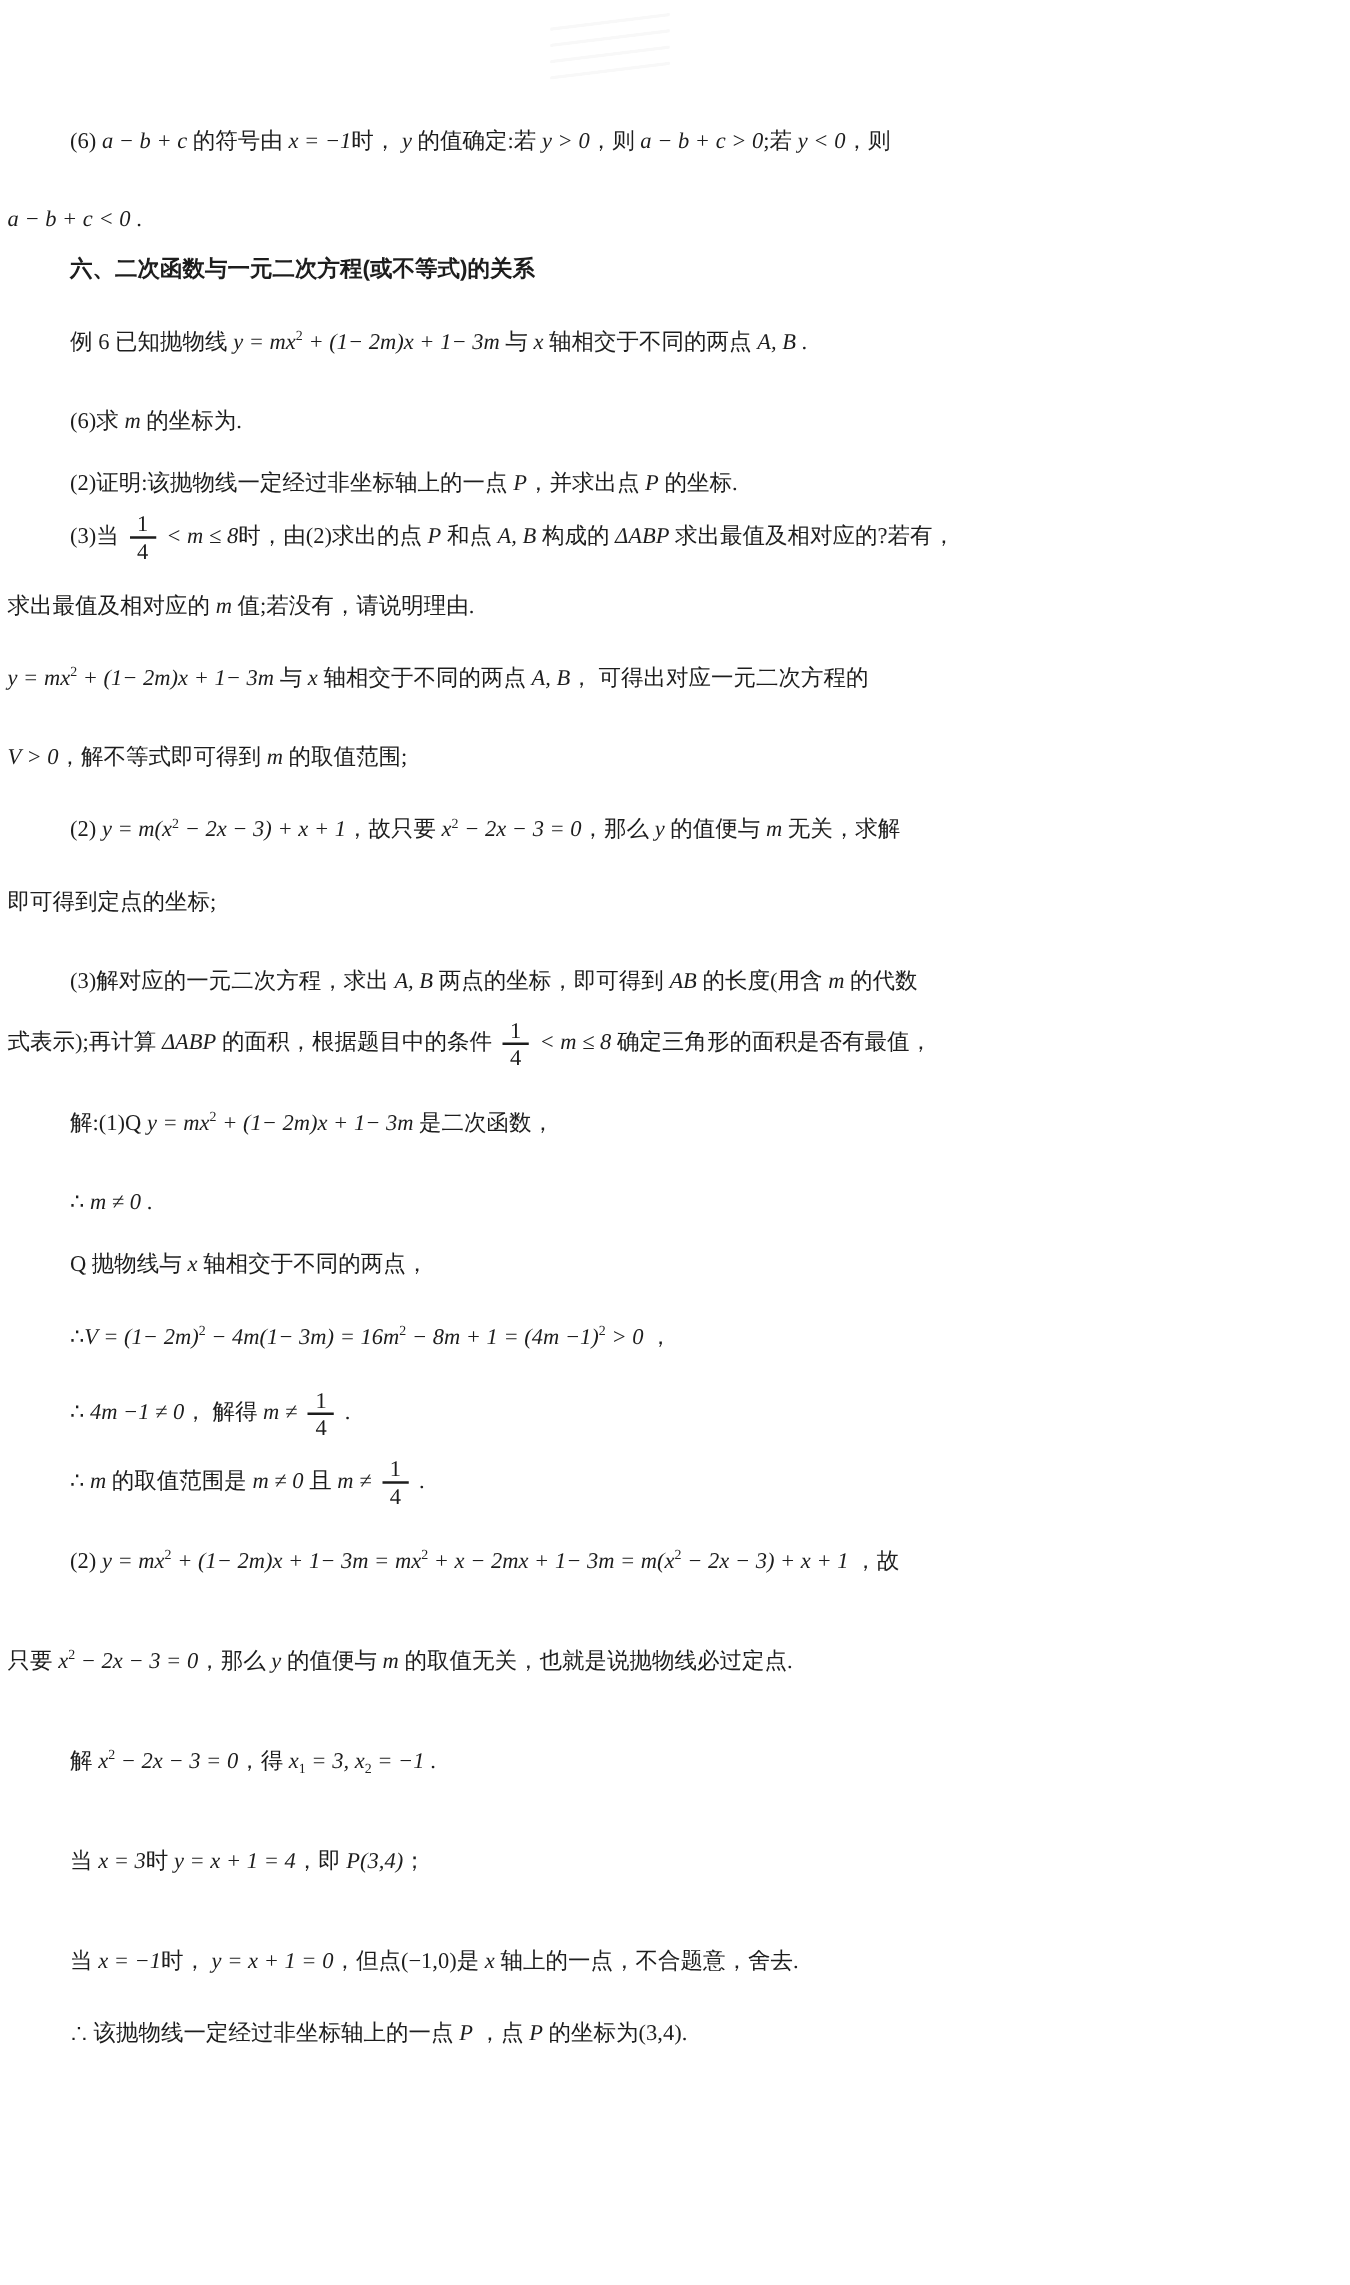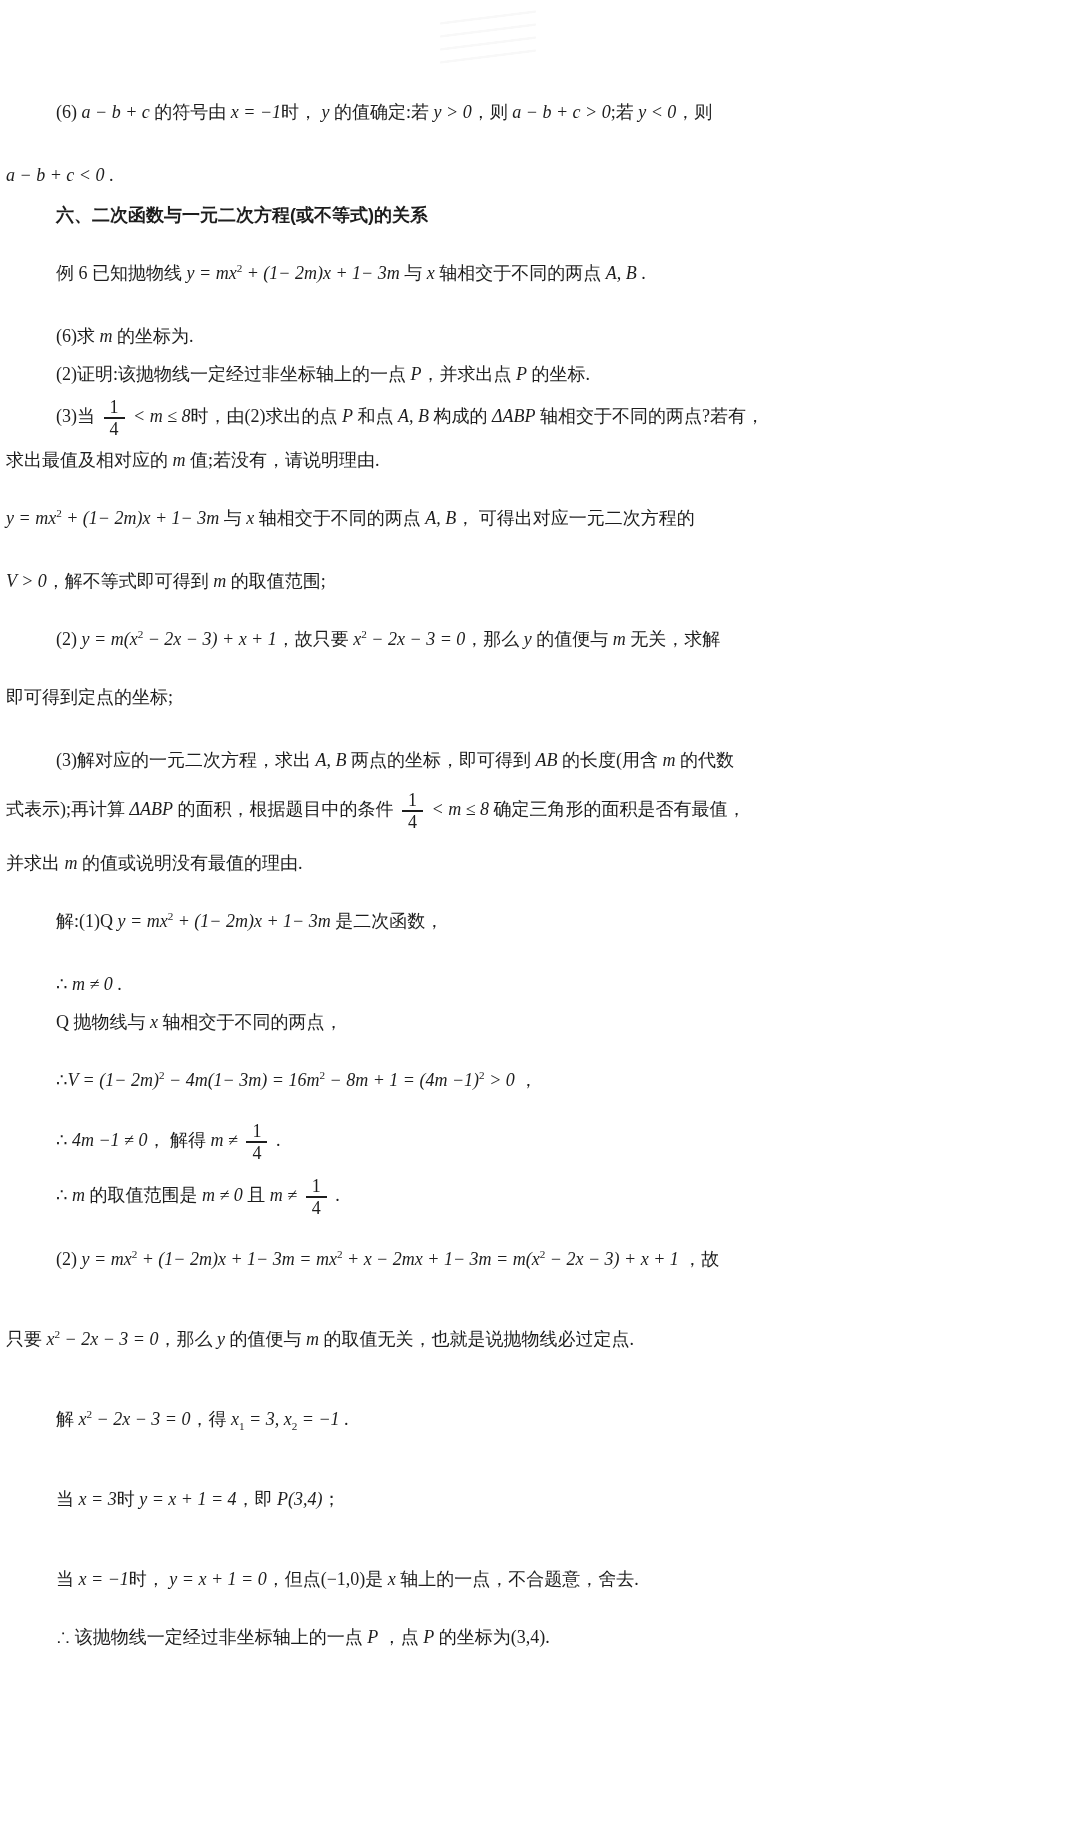--- a/index.html
+++ b/index.html
@@ -54,21 +54,21 @@
     align-items: center;
     vertical-align: middle;
     line-height: 1.12;
     margin: 0 4px;
     font-style: normal;
     text-align: center;
   }
   .frac .num { display: block; padding: 0 6px; }
   .frac .den { display: block; padding: 0 6px; border-top: 2px solid #1d1d1d; }
   
-  .mt0 { margin-top: 4px; }
+  .mt0 { margin-top: 16px; }
   .mt1 { margin-top: 6px; }
   .mt2 { margin-top: 13px; }
   .mt3 { margin-top: 24px; }
   .mt4 { margin-top: 29px; }
   .mt5 { margin-top: 46px; }
 </style>
 </head>
 <body>
 
 <div class="watermark">
@@ -81,32 +81,31 @@
 <div class="doc">
     <div class="line ind"><span class="plain">(6)  </span><span class="math">a − b + c</span><span class="plain"> 的符号由 </span><span class="math">x = −1</span><span class="plain">时， </span><span class="math">y</span><span class="plain"> 的值确定:若 </span><span class="math">y &gt; 0</span><span class="plain">，则 </span><span class="math">a − b + c &gt; 0</span><span class="plain">;若 </span><span class="math">y &lt; 0</span><span class="plain">，则</span></div>
     <div class="line mt4"><span class="math">a − b + c &lt; 0</span><span class="plain"> .</span></div>
     <div class="line ind h mt1"><span class="plain">六、二次函数与一元二次方程(或不等式)的关系</span></div>
     <div class="line ind mt3"><span class="plain">例 6   已知抛物线 </span><span class="math">y = mx</span><sup>2</sup><span class="math"> + (1− 2m)x + 1− 3m</span><span class="plain"> 与 </span><span class="math">x</span><span class="plain"> 轴相交于不同的两点 </span><span class="math">A, B</span><span class="plain"> .</span></div>
     <div class="line ind mt4"><span class="plain">(6)求 </span><span class="math">m</span><span class="plain"> 的坐标为.</span></div>
     <div class="line ind mt0"><span class="plain">(2)证明:该抛物线一定经过非坐标轴上的一点 </span><span class="math">P</span><span class="plain">，并求出点 </span><span class="math">P</span><span class="plain"> 的坐标.</span></div>
     <div class="line ind mt1"><span class="plain">(3)当 </span><span class="frac">
         <span class="num">1</span>
         <span class="den">4</span>
-      </span><span class="math"> &lt; m ≤ 8</span><span class="plain">时，由(2)求出的点 </span><span class="math">P</span><span class="plain"> 和点 </span><span class="math">A, B</span><span class="plain"> 构成的 </span><span class="math">ΔABP</span><span class="plain"> 轴相交于不同的两点?若有，</span></div>
+      </span><span class="math"> &lt; m ≤ 8</span><span class="plain">时，由(2)求出的点 </span><span class="math">P</span><span class="plain"> 和点 </span><span class="math">A, B</span><span class="plain"> 构成的 </span><span class="math">ΔABP</span><span class="plain"> 求出最值及相对应的?若有，</span></div>
     <div class="line mt0"><span class="plain">求出最值及相对应的 </span><span class="math">m</span><span class="plain"> 值;若没有，请说明理由.</span></div>
     <div class="line mt3"><span class="math">y = mx</span><sup>2</sup><span class="math"> + (1− 2m)x + 1− 3m</span><span class="plain"> 与 </span><span class="math">x</span><span class="plain"> 轴相交于不同的两点 </span><span class="math">A, B</span><span class="plain">， 可得出对应一元二次方程的</span></div>
     <div class="line mt4"><span class="math">V &gt; 0</span><span class="plain">，解不等式即可得到 </span><span class="math">m</span><span class="plain"> 的取值范围;</span></div>
     <div class="line ind mt3"><span class="plain">(2) </span><span class="math">y = m(x</span><sup>2</sup><span class="math"> − 2x − 3) + x + 1</span><span class="plain">，故只要 </span><span class="math">x</span><sup>2</sup><span class="math"> − 2x − 3 = 0</span><span class="plain">，那么 </span><span class="math">y</span><span class="plain"> 的值便与 </span><span class="math">m</span><span class="plain"> 无关，求解</span></div>
     <div class="line mt3"><span class="plain">即可得到定点的坐标;</span></div>
     <div class="line ind mt4"><span class="plain">(3)解对应的一元二次方程，求出 </span><span class="math">A, B</span><span class="plain"> 两点的坐标，即可得到 </span><span class="math">AB</span><span class="plain"> 的长度(用含 </span><span class="math">m</span><span class="plain"> 的代数</span></div>
     <div class="line mt2"><span class="plain">式表示);再计算 </span><span class="math">ΔABP</span><span class="plain"> 的面积，根据题目中的条件 </span><span class="frac">
         <span class="num">1</span>
         <span class="den">4</span>
       </span><span class="math"> &lt; m ≤ 8</span><span class="plain"> 确定三角形的面积是否有最值，</span></div>
-    <div class="line mt2"><span class="plain">并求出 </span><span class="math">m</span><span class="plain"> 的值或说明没有最值的理由.</span></div>
     <div class="line ind mt3"><span class="plain">解:(1)Q  </span><span class="math">y = mx</span><sup>2</sup><span class="math"> + (1− 2m)x + 1− 3m</span><span class="plain"> 是二次函数，</span></div>
     <div class="line ind mt4"><span class="plain">∴ </span><span class="math">m ≠ 0</span><span class="plain"> .</span></div>
     <div class="line ind mt0"><span class="plain">Q 抛物线与 </span><span class="math">x</span><span class="plain"> 轴相交于不同的两点，</span></div>
     <div class="line ind mt3"><span class="plain">∴</span><span class="math">V = (1− 2m)</span><sup>2</sup><span class="math"> − 4m(1− 3m) = 16m</span><sup>2</sup><span class="math"> − 8m + 1 = (4m −1)</span><sup>2</sup><span class="math"> &gt; 0</span><span class="plain"> ，</span></div>
     <div class="line ind mt3"><span class="plain">∴ </span><span class="math">4m −1 ≠ 0</span><span class="plain">， 解得 </span><span class="math">m ≠ </span><span class="frac">
         <span class="num">1</span>
         <span class="den">4</span>
       </span><span class="plain"> .</span></div>
     <div class="line ind mt2"><span class="plain">∴ </span><span class="math">m</span><span class="plain"> 的取值范围是 </span><span class="math">m ≠ 0</span><span class="plain"> 且 </span><span class="math">m ≠ </span><span class="frac">
         <span class="num">1</span>

